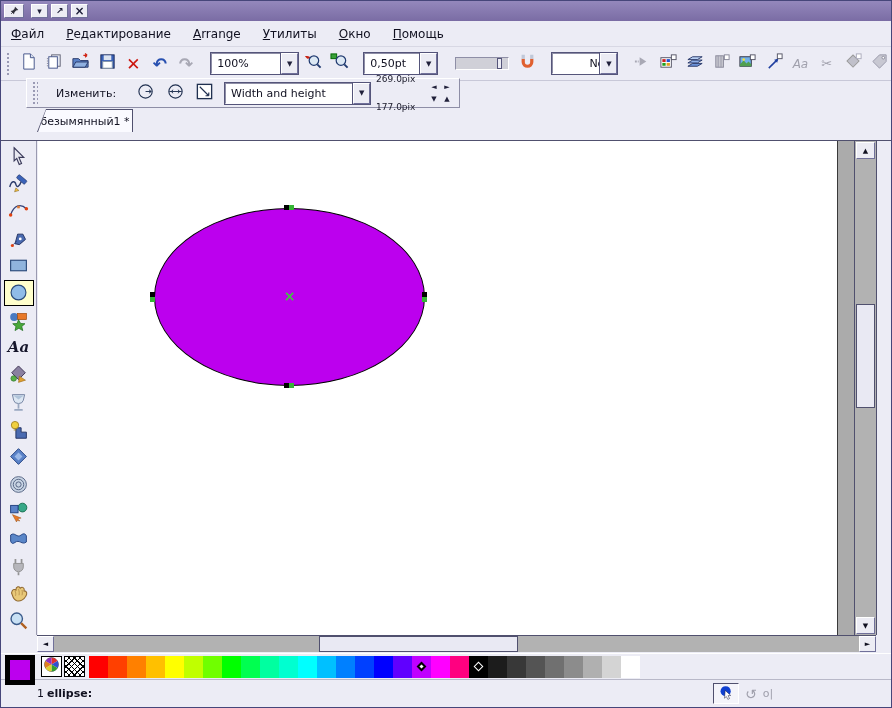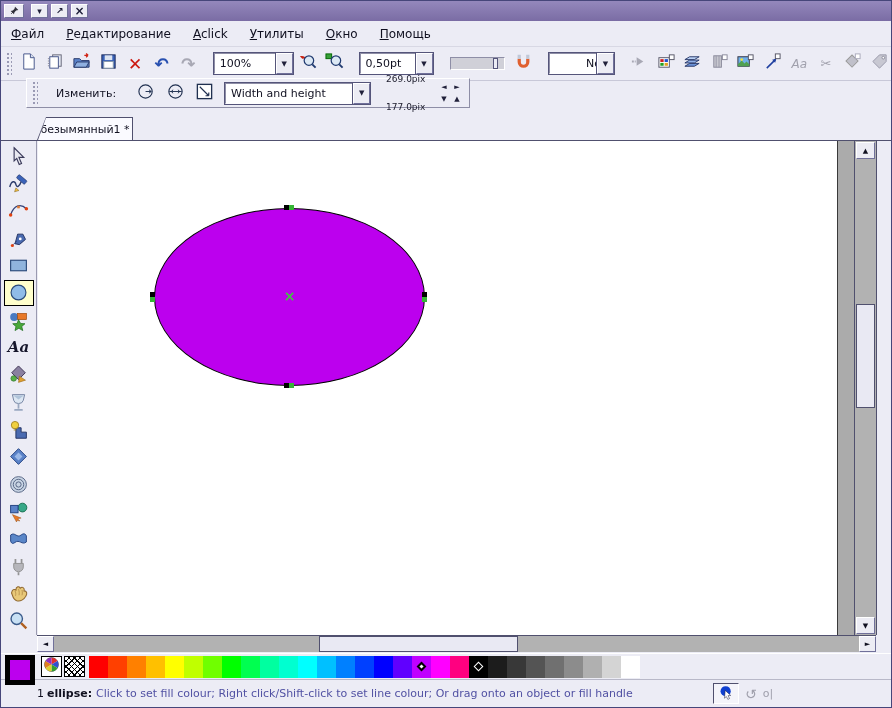--- a/index.html
+++ b/index.html
@@ -27,27 +27,27 @@
   .glyph-gray{color:#a0a0ac;}
   .combo{display:flex;height:21px;}
   .combo .field{background:#fff;border:1px solid;border-color:#8e8ea6 #fff #fff #8e8ea6;outline:1px solid #55557a;font-size:11px;color:#101020;padding:2px 5px;display:flex;align-items:center;}
   .combo .drop{width:17px;background:#ececf4;border:1px solid;border-color:#fff #70709a #70709a #fff;outline:1px solid #55557a;display:flex;align-items:center;justify-content:center;font-size:7px;color:#20203a;}
   .slider{width:58px;height:13px;background:#d0d0d8;border:1px solid;border-color:#8e8ea6 #fff #fff #8e8ea6;position:relative;margin:0 4px;}
   .slider .sl-thumb{position:absolute;right:6px;top:0;width:5px;height:11px;background:#ececf4;border:1px solid #55557a;}
   .sep6{width:8px;}
   
   .opt-panel{display:flex;align-items:center;height:30px;margin-left:1px;padding:0 6px 0 2px;background:#ececf5;border:1px solid;border-color:#fff #8e8ea6 #8e8ea6 #fff;gap:4px;}
   .opt-label{font-size:11px;color:#101020;margin:0 14px 0 12px;}
-  .vals{display:flex;flex-direction:column;justify-content:space-between;line-height:11px;margin-left:12px;gap:17px;}
+  .vals{display:flex;flex-direction:column;justify-content:space-between;line-height:11px;margin-left:2px;gap:17px;}
   .vals span{font-size:9px;color:#202030;}
   .nudge{display:grid;grid-template-columns:13px 13px;grid-template-rows:12px 12px;margin-left:8px;}
   .nudge div{display:flex;align-items:center;justify-content:center;font-size:7px;color:#20203a;}
   
   .tabbar{top:112px;height:28px;background:#ececf5;border-bottom:1px solid #50506e;}
-  .tab{position:absolute;left:36px;bottom:0;width:96px;height:23px;}
+  .tab{position:absolute;left:36px;bottom:8px;width:96px;height:23px;}
   .tab .t-outer{position:absolute;inset:0;background:#50506e;clip-path:polygon(9px 0,100% 0,100% 100%,0 100%);}
   .tab .t-inner{position:absolute;inset:1px 1px 0 1px;background:#fafaff;clip-path:polygon(8px 0,100% 0,100% 100%,0 100%);display:flex;align-items:center;justify-content:center;font-size:11px;color:#101020;}
   
   .main{top:140px;height:494px;background:#ececf5;}
   .toolbox{position:absolute;left:0;top:0;width:36px;height:494px;background:#ececf5;border-right:1px solid #9a9ab0;display:flex;flex-direction:column;align-items:center;padding-top:2px;}
   .tool{width:30px;height:27px;display:flex;align-items:center;justify-content:center;border:1px solid transparent;margin-bottom:1px;}
   .tool svg{width:21px;height:21px;}
   .tool.selected{background:#ffffcc;border:1px solid #000;}
   .tool.disabled{opacity:.95;}
   .glyph-text{font-family:"DejaVu Serif","Liberation Serif",serif;font-style:italic;font-weight:600;font-size:15px;color:#15152a;}
@@ -111,21 +111,21 @@
         <span style="font-weight:bold;">↗</span>
       </div>
     <div class="tb-btn">
         <span style="font-weight:bold;font-size:12px;">×</span>
       </div>
   </div>
 
   <div class="row menubar" id="menubar">
       <div class="menu-item"><span class="u">Ф</span><span>айл</span></div>
       <div class="menu-item"><span class="u">Р</span><span>едактирование</span></div>
-      <div class="menu-item"><span class="u">A</span><span>click</span></div>
+      <div class="menu-item"><span class="u">A</span><span>rrange</span></div>
       <div class="menu-item"><span class="u">У</span><span>тилиты</span></div>
       <div class="menu-item"><span class="u">О</span><span>кно</span></div>
       <div class="menu-item"><span class="u">П</span><span>омощь</span></div>
     </div>
 
   <div class="row toolbar1">
     <div class="grip"></div>
     <div class="btn24">
         <span><svg viewBox="0 0 20 20">
             <path d="M5 2 h7 l4 4 v12 H5 Z" fill="#fff" stroke="#44548a"></path>
@@ -157,21 +157,21 @@
         <span class="glyph-red">✕</span>
       </div>
     <div class="btn24">
         <span class="glyph-undo">↶</span>
       </div>
     <div class="btn24">
         <span class="glyph-redo">↷</span>
       </div>
     <div class="sep6"></div>
     <div class="combo">
-      <div class="field" style="width:62px;">100%</div>
+      <div class="field" style="width:70px;">100%</div>
       <div class="drop">
           <span>▼</span>
         </div>
     </div>
     <div class="btn24">
         <span><svg viewBox="0 0 20 20">
             <path d="M2 4.5 C5 3.5 7 4.5 8 6.5 l-3.5 .5 Z" fill="#c82010"></path>
             <circle cx="11.5" cy="9" r="5" fill="#dce8f4" stroke="#203a70" stroke-width="1.3"></circle>
             <path d="M15 13 l3.5 3.5" stroke="#203a70" stroke-width="2"></path>
           </svg></span>
@@ -575,21 +575,20 @@
         <div class="swatch" style="background: rgb(255, 255, 255);"></div>
       </div>
   </div>
   <div class="fill-indicator">
     <div class="cur" id="current-fill" style="background: rgb(188, 0, 238);"></div>
   </div>
 
   <div class="row statusbar">
     <span class="st-count">1</span>
     <span class="st-obj">ellipse:</span>
-    <span class="st-msg">Click to set fill colour; Right click/Shift-click to set line colour; Or drag onto an object or fill handle</span>
     <div class="st-icons">
       <div class="mouse-box">
           <span><svg viewBox="0 0 20 20">
               <circle cx="9" cy="8.5" r="6" fill="#1040d0"></circle>
               <path d="M8.5 7.5 l6.5 6 -3.2 .2 1.8 3.4 -2 1 -1.8 -3.4 -2.2 2 Z" fill="#fff" stroke="#202040" stroke-width=".6"></path>
             </svg></span>
         </div>
       <span class="glyph-gray" style="font-size:14px;">↺</span>
       <span class="glyph-gray" style="font-size:11px;">o|</span>
     </div>

